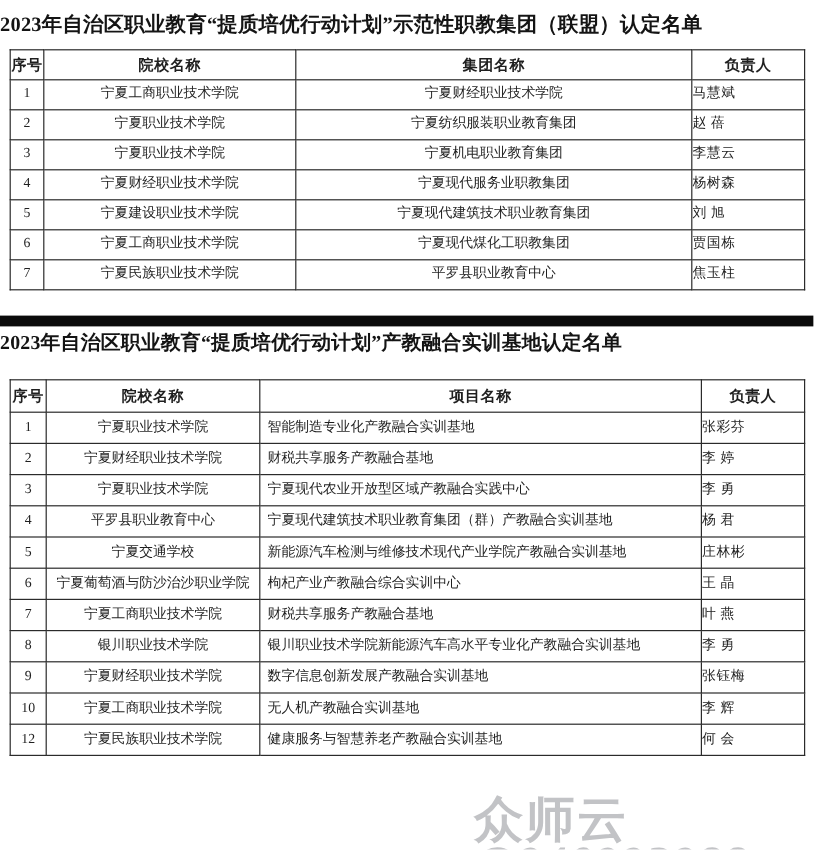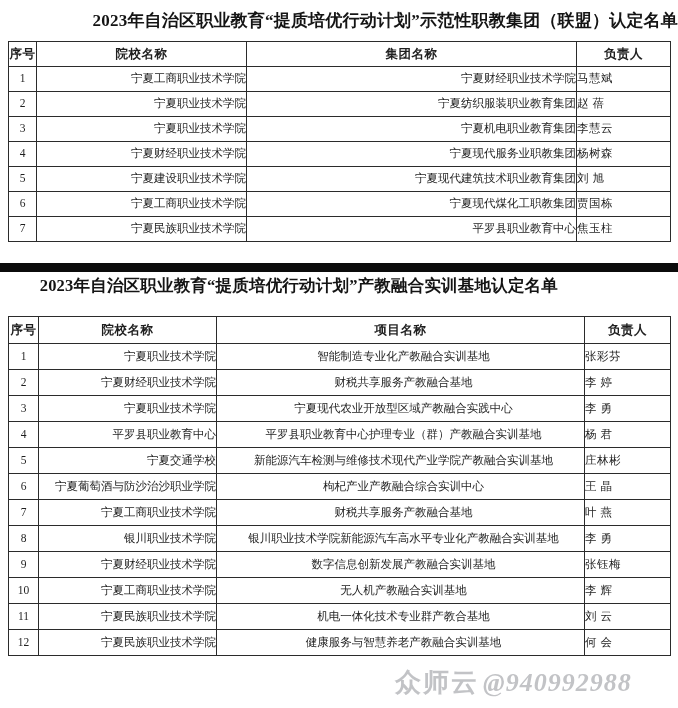--- a/index.html
+++ b/index.html
@@ -19,21 +19,21 @@
   .page {
     width: 678px;
     height: 708px;
     position: relative;
     background: #fff;
     box-sizing: border-box;
   }
 
   
   .doc-title {
-    text-align: right;
+    text-align: left;
     font-weight: bold;
     font-size: 17px;
     letter-spacing: 0.2px;
     color: #141414;
     font-family: "Liberation Serif", "DejaVu Serif", serif;
     white-space: nowrap;
   }
   .title-1 {
     position: absolute;
     top: 8px;
@@ -79,22 +79,22 @@
     overflow: hidden;
     white-space: nowrap;
   }
   table.grid thead td {
     font-weight: bold;
     font-size: 12.5px;
     text-align: center;
     letter-spacing: 0.5px;
   }
   .c-idx   { text-align: center; }
-  .c-mid   { text-align: right; }
-  .c-left  { text-align: center; padding-left: 6px !important; }
+  .c-mid   { text-align: center; }
+  .c-left  { text-align: left; padding-left: 6px !important; }
   .c-name  { text-align: left; letter-spacing: 0.5px; }
 
   
   #table-one { left: 8px; top: 41px; width: 662px; }
   #table-one thead td { height: 24px; }
   #table-one tbody td { height: 24px; }
 
   
   #table-two { left: 8px; top: 316px; width: 662px; }
   #table-two thead td { height: 26px; }
@@ -105,21 +105,21 @@
     position: absolute;
     left: 395px;
     top: 666px;
     width: 290px;
     height: 40px;
     pointer-events: none;
     z-index: 5;
   }
   .wm-text {
     font-family: "Liberation Serif", "DejaVu Serif", serif;
-    font-size: 26px;
+    font-size: 41px;
     font-weight: bold;
     font-style: italic;
     color: rgba(120,122,128,0.45);
     letter-spacing: 1px;
     white-space: nowrap;
     line-height: 34px;
     text-shadow: 0 1px 0 rgba(255,255,255,0.65);
   }
   .wm-cn { font-style: normal; letter-spacing: 2px; }
 </style>
@@ -225,21 +225,21 @@
       </tr>
       <tr>
         <td class="c-idx">3</td>
         <td class="c-mid">宁夏职业技术学院</td>
         <td class="c-left">宁夏现代农业开放型区域产教融合实践中心</td>
         <td class="c-name">李 勇</td>
       </tr>
       <tr>
         <td class="c-idx">4</td>
         <td class="c-mid">平罗县职业教育中心</td>
-        <td class="c-left">平罗县职业教育中心护理专业（群）产教融合实训基地</td>
+        <td class="c-left">宁夏现代建筑技术职业教育集团（群）产教融合实训基地</td>
         <td class="c-name">杨 君</td>
       </tr>
       <tr>
         <td class="c-idx">5</td>
         <td class="c-mid">宁夏交通学校</td>
         <td class="c-left">新能源汽车检测与维修技术现代产业学院产教融合实训基地</td>
         <td class="c-name">庄林彬</td>
       </tr>
       <tr>
         <td class="c-idx">6</td>
@@ -265,26 +265,20 @@
         <td class="c-left">数字信息创新发展产教融合实训基地</td>
         <td class="c-name">张钰梅</td>
       </tr>
       <tr>
         <td class="c-idx">10</td>
         <td class="c-mid">宁夏工商职业技术学院</td>
         <td class="c-left">无人机产教融合实训基地</td>
         <td class="c-name">李 辉</td>
       </tr>
       <tr>
-        <td class="c-idx">11</td>
-        <td class="c-mid">宁夏民族职业技术学院</td>
-        <td class="c-left">机电一体化技术专业群产教合基地</td>
-        <td class="c-name">刘 云</td>
-      </tr>
-      <tr>
         <td class="c-idx">12</td>
         <td class="c-mid">宁夏民族职业技术学院</td>
         <td class="c-left">健康服务与智慧养老产教融合实训基地</td>
         <td class="c-name">何 会</td>
       </tr>
     </tbody>
   </table>
 
   <div class="watermark">
     <span class="wm-text wm-cn">众师云</span>

